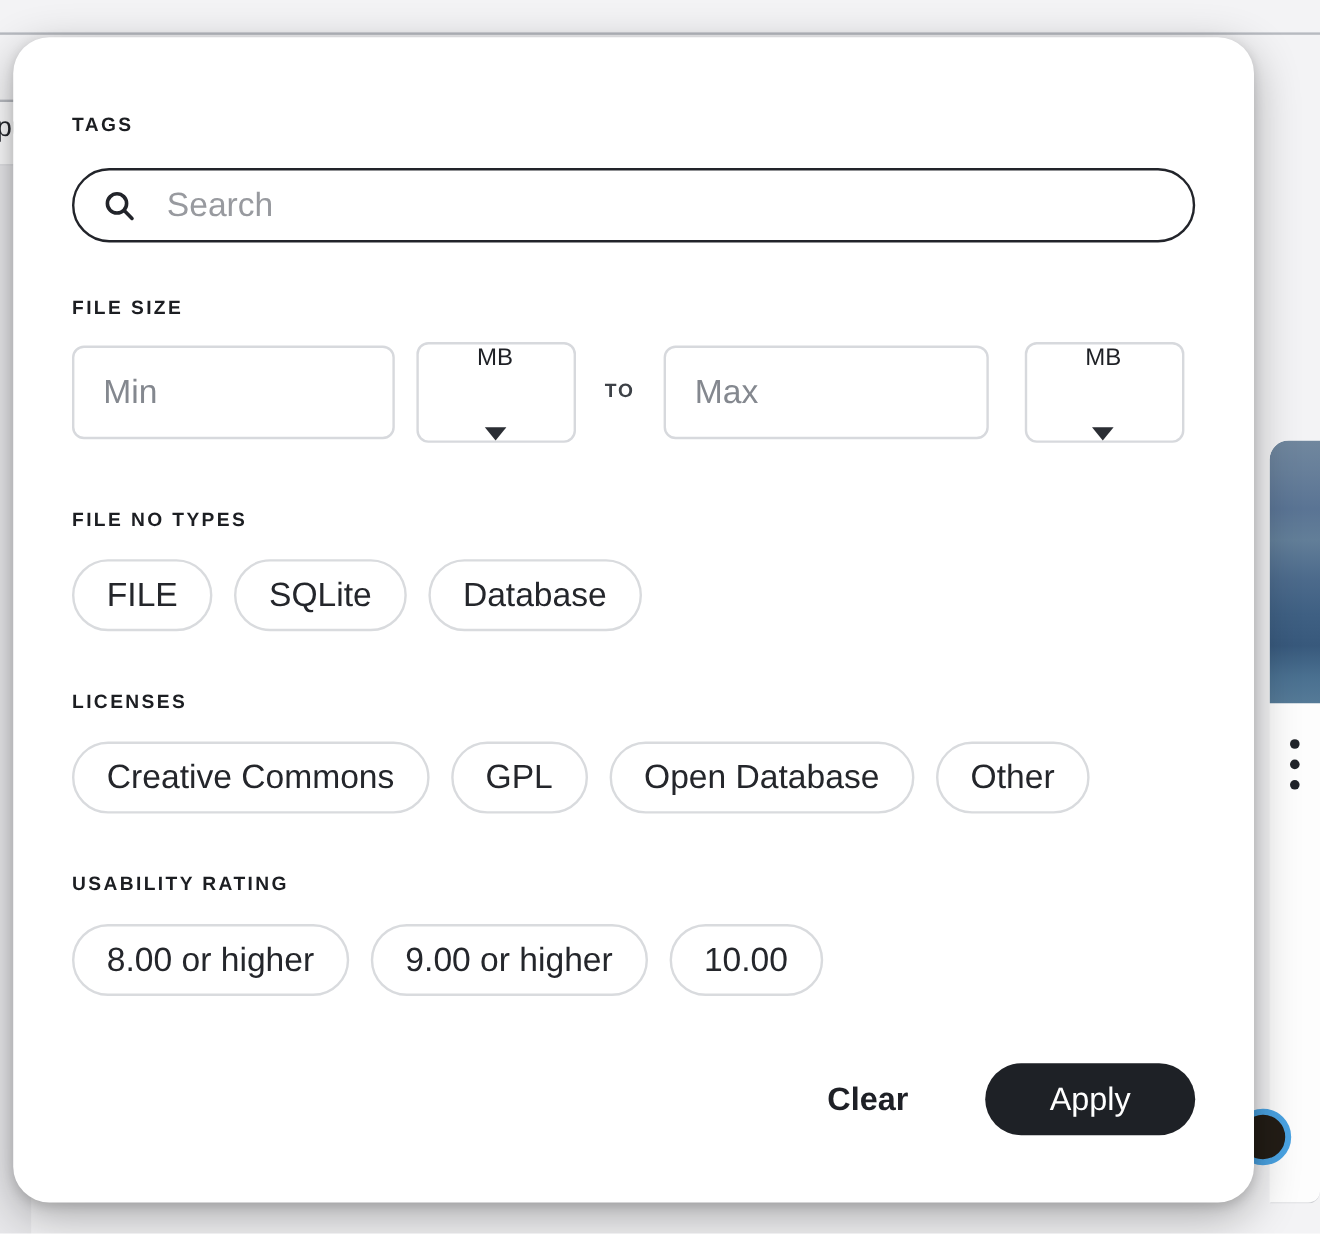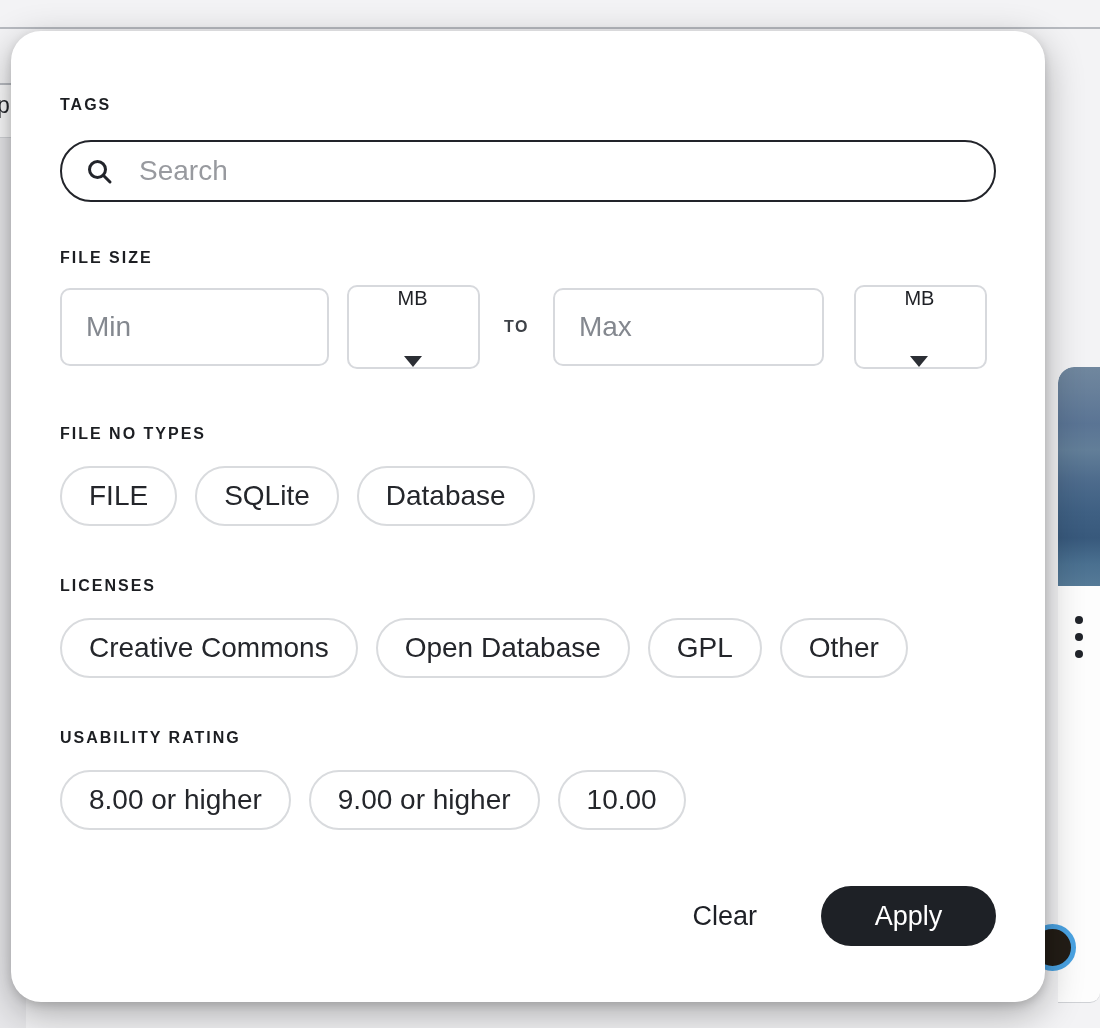--- a/index.html
+++ b/index.html
@@ -146,21 +146,21 @@
   }
 
   .footer {
     margin-top: 56px;
     display: flex; align-items: center; justify-content: flex-end;
     gap: 64px; height: 60px;
   }
   .clear-btn {
     background: none; border: none; cursor: pointer;
     font-family: "Liberation Sans", sans-serif;
-    font-size: 27px; font-weight: 400; color: #1e2026;
+    font-size: 27px; font-weight: 700; color: #1e2026;
   }
   .apply-btn {
     min-width: 175px; height: 60px; border: none; border-radius: 30px;
     background: #1e2126; color: #ffffff;
     font-family: "Liberation Sans", sans-serif;
     font-size: 27px; font-weight: 400;
     cursor: pointer; padding: 0 38px;
   }
 </style>
 </head>
@@ -216,22 +216,22 @@
     <div class="section-label mb-pills">FILE NO TYPES</div>
     <div class="pill-row mb-after-pills">
         <button class="pill">FILE</button>
         <button class="pill">SQLite</button>
         <button class="pill">Database</button>
       </div>
 
     <div class="section-label mb-pills">LICENSES</div>
     <div class="pill-row mb-after-pills">
         <button class="pill">Creative Commons</button>
+        <button class="pill">GPL</button>
         <button class="pill">Open Database</button>
-        <button class="pill">GPL</button>
         <button class="pill">Other</button>
       </div>
 
     <div class="section-label mb-pills">USABILITY RATING</div>
     <div class="pill-row">
         <button class="pill">8.00 or higher</button>
         <button class="pill">9.00 or higher</button>
         <button class="pill">10.00</button>
       </div>
 

